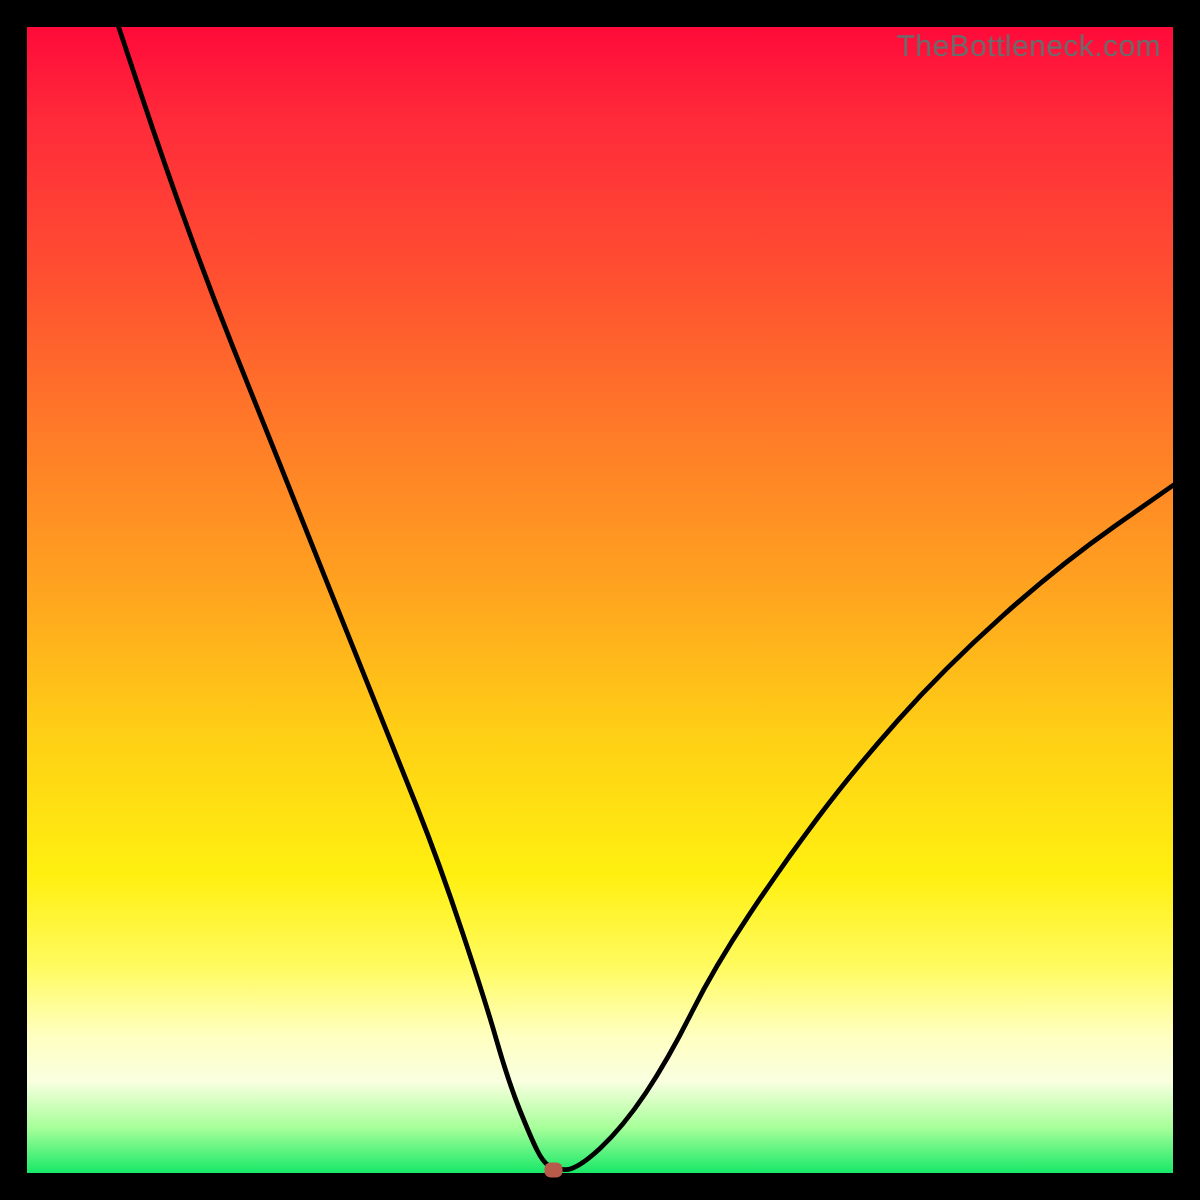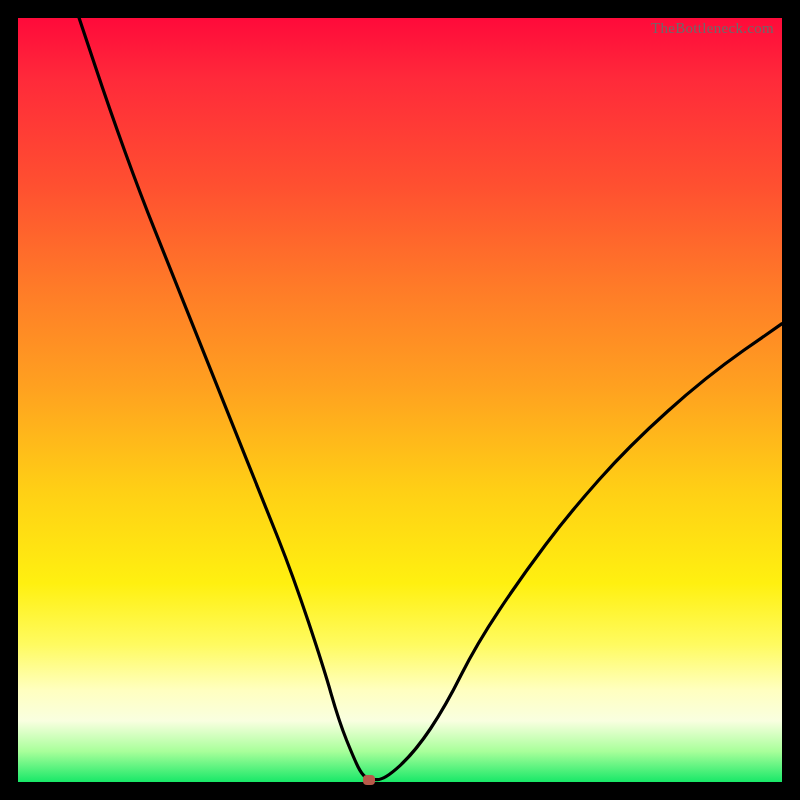--- a/index.html
+++ b/index.html
@@ -35,25 +35,24 @@
       #ffffc0 88%,
       #f9ffe0 92%,
       #a8ff9a 96%,
       #18e868 100%);
   }
   .watermark {
     position: absolute;
     top: 2px;
     right: 8px;
     color: #6b6b6b;
-    font-size: 15px;
+    font-size: 20px;
     font-weight: 500;
     letter-spacing: 0.3px;
     user-select: none;
-    font-family: Liberation Serif, serif;
   }
   svg.curve {
     position: absolute;
     left: 0;
     top: 0;
     width: 764px;
     height: 764px;
     overflow: visible;
   }
   .dot {

